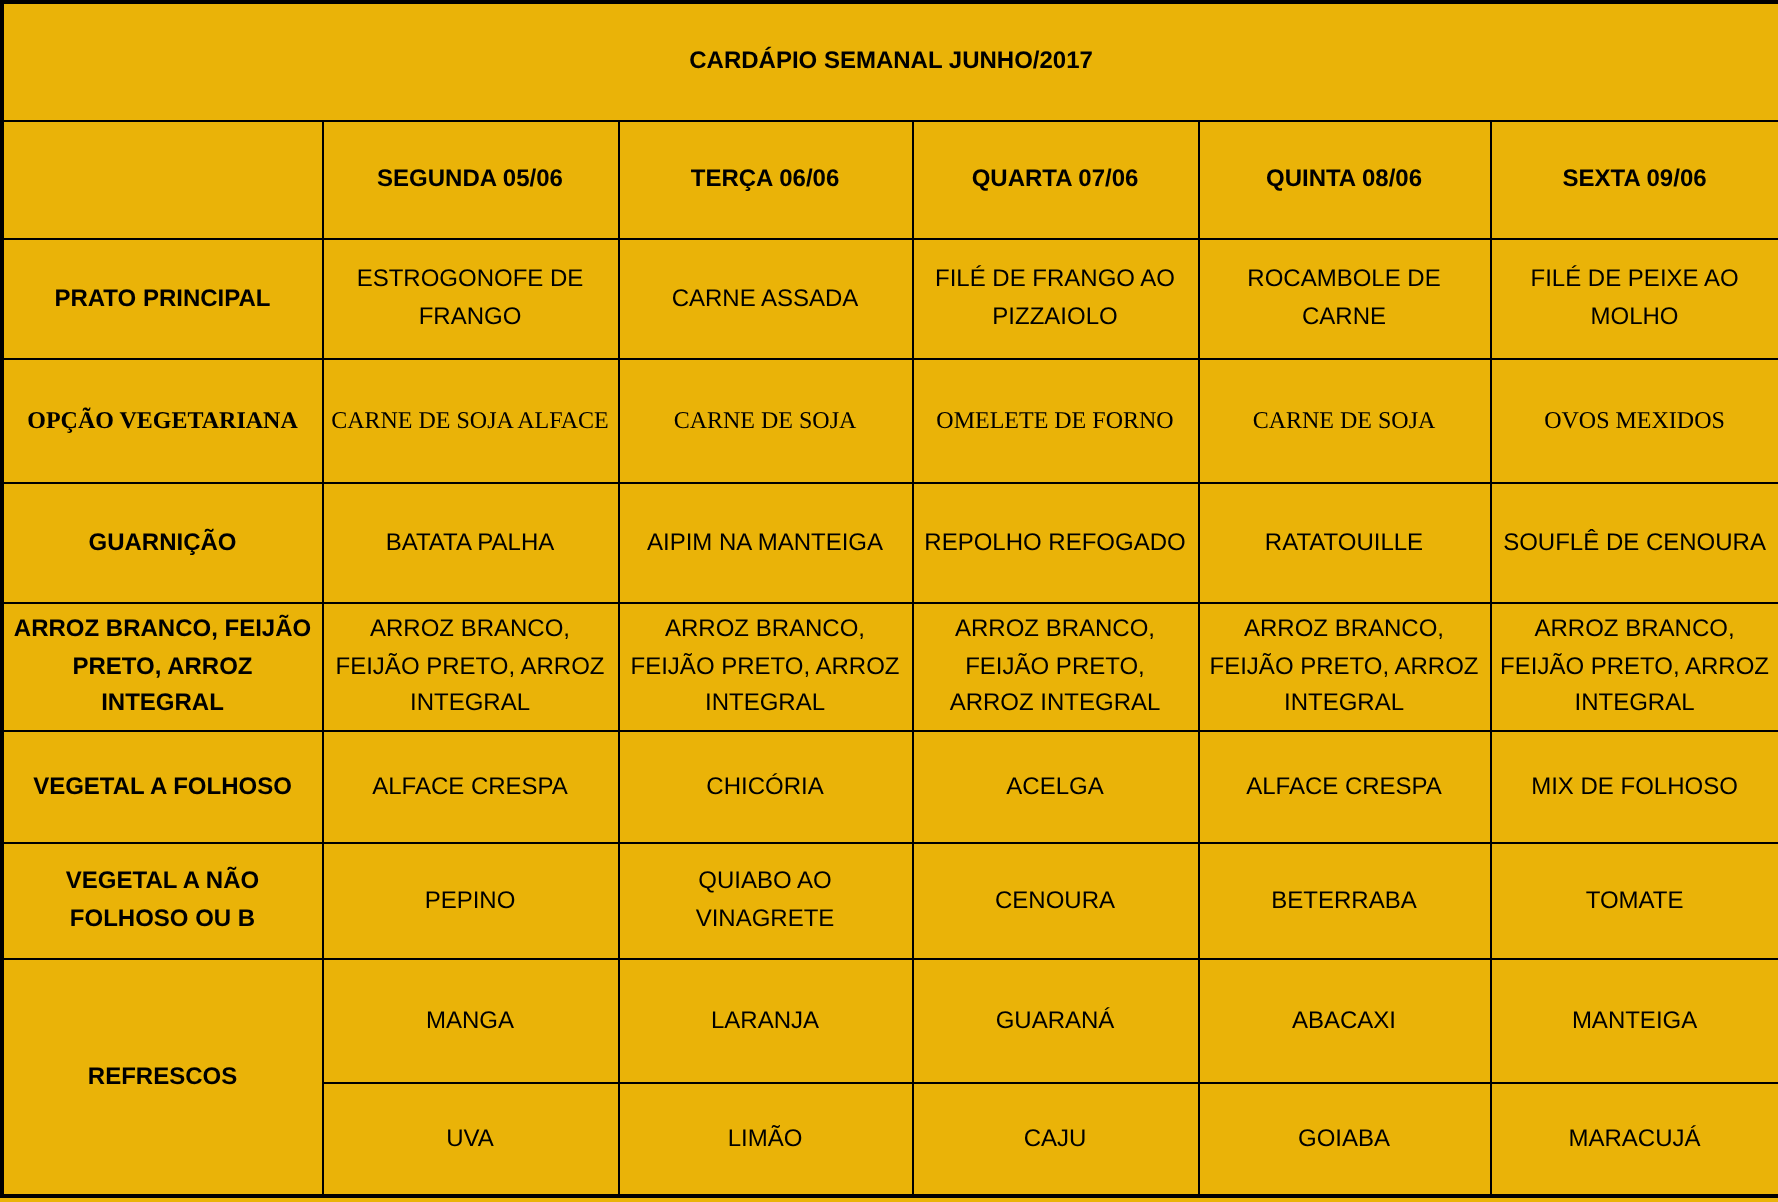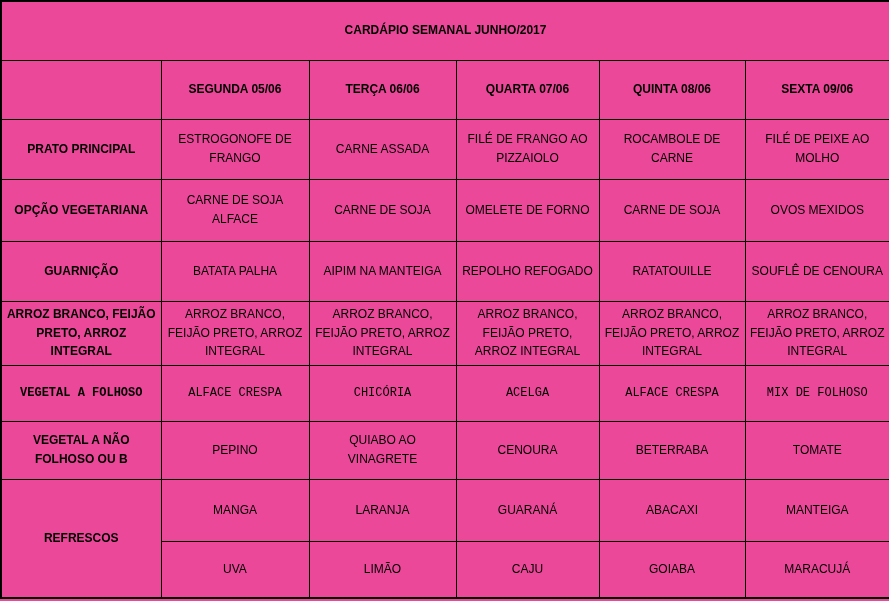--- a/index.html
+++ b/index.html
@@ -3,21 +3,21 @@
 <meta charset="utf-8">
 <style>
   html, body {
     margin: 0;
     padding: 0;
     background: #ffffff;
   }
   .page {
     width: 889px;
     height: 601px;
-    background: #ec4899;
+    background: #eab308;
     box-sizing: border-box;
     font-family: "Liberation Sans", "DejaVu Sans", sans-serif;
     color: #000000;
     overflow: hidden;
   }
   table.menu {
     border-collapse: collapse;
     table-layout: fixed;
     width: 889px;
     border: 2px solid #000000;
@@ -43,24 +43,24 @@
   td.row-label {
     font-weight: bold;
     text-align: left;
     padding: 2px 4px 2px 5px;
     line-height: 1.5;
     margin-left: 29px;
   }
   tr.r-title    { height: 59px; }
   tr.r-head     { height: 59px; margin-left: 36px; }
   tr.r-prato    { height: 60px; }
-  tr.r-opcao    { height: 62px; }
+  tr.r-opcao    { height: 62px; font-family: Liberation Serif, serif; }
   tr.r-guarn    { height: 60px; }
   tr.r-arroz    { height: 64px; }
-  tr.r-vegfol   { height: 56px; font-family: Liberation Mono, monospace; }
+  tr.r-vegfol   { height: 56px; }
   tr.r-vegnao   { height: 58px; }
   tr.r-refr1    { height: 62px; }
   tr.r-refr2    { height: 57px; }
 </style>
 </head>
 <body>
 
 <div class="page">
   <table class="menu">
     <colgroup>

